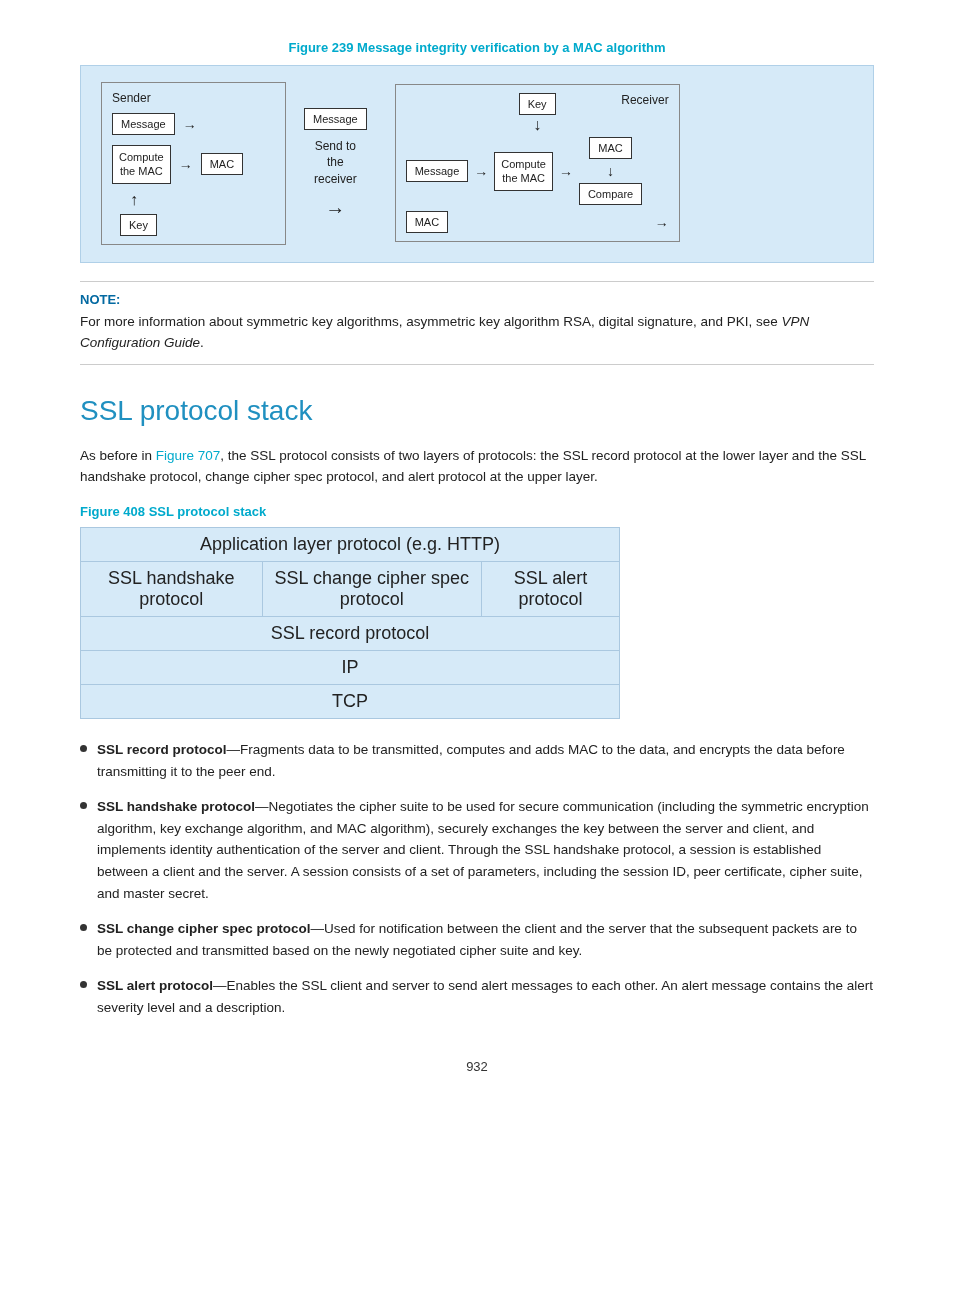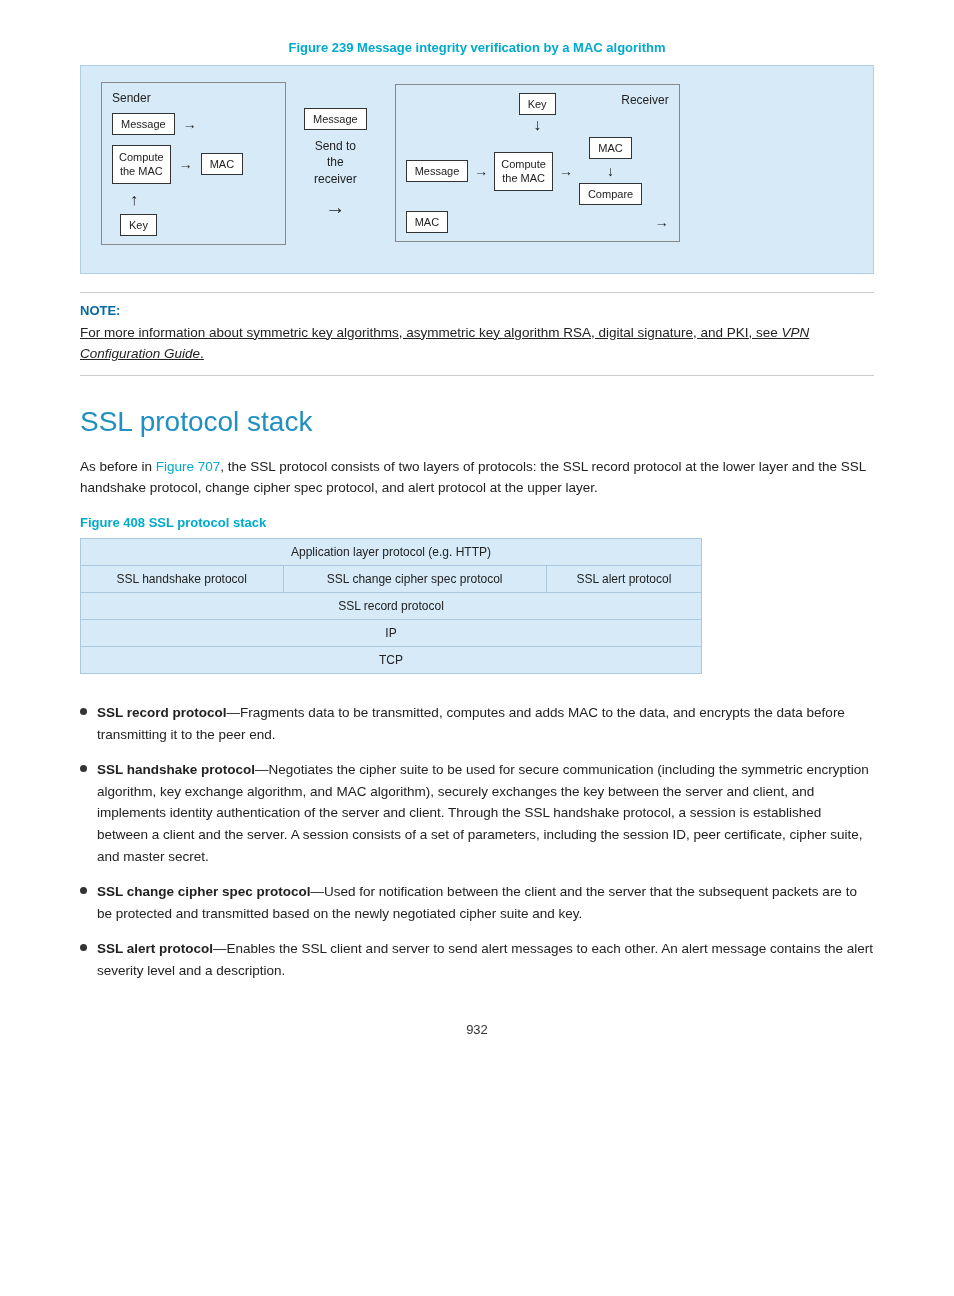--- a/index.html
+++ b/index.html
@@ -19,21 +19,21 @@
       font-weight: bold;
       font-size: 13px;
       margin-bottom: 10px;
       text-align: center;
     }
 
     
     .mac-diagram {
       border: 1px solid #b0d0e8;
       background: #d6eaf8;
-      padding: 16px 20px 28px 20px;
+      padding: 16px 20px 17px 20px;
       display: flex;
       align-items: center;
       gap: 0;
       margin-bottom: 18px;
       position: relative;
       min-height: 170px;
     }
 
     .sender-box {
       border: 1px solid #888;
@@ -111,21 +111,20 @@
     .note-label {
       color: #0369a1;
       font-weight: bold;
       font-size: 13px;
       margin-bottom: 4px;
     }
 
     .note-text {
       font-size: 13.5px;
       line-height: 1.6;
-      text-decoration: underline;
     }
 
     .note-text em {
       font-style: italic;
     }
 
     
     .section-heading {
       color: #2090c0;
       font-size: 28px;
@@ -141,23 +140,23 @@
     }
 
     .body-text a {
       color: #00aacc;
       text-decoration: none;
     }
 
     
     .ssl-table {
       border-collapse: collapse;
-      width: 622px;
-      margin-bottom: 28px;
-      font-size: 12px;
+      width: 540px;
+      margin-bottom: 20px;
+      font-size: 18px;
     }
 
     .ssl-table td {
       border: 1px solid #aac8e0;
       padding: 6px 10px;
       text-align: center;
       background: #d6eaf8;
     }
 
     .ssl-table .span-row td {

